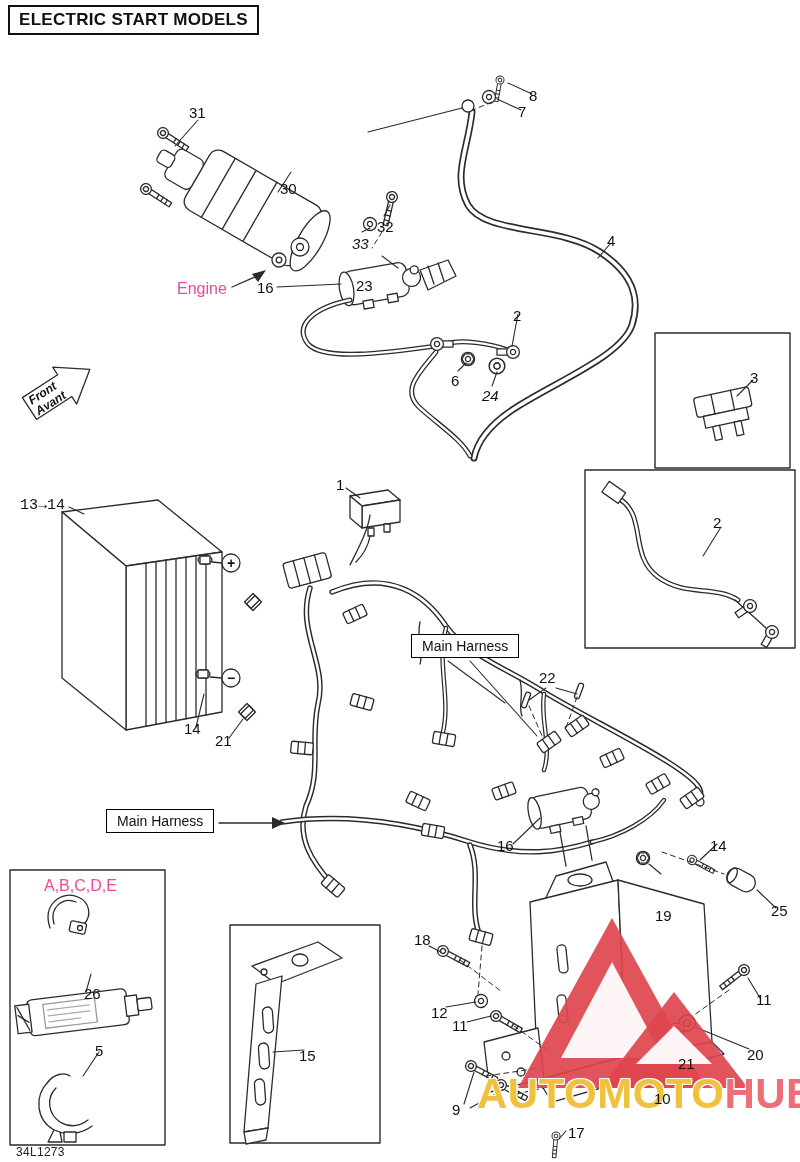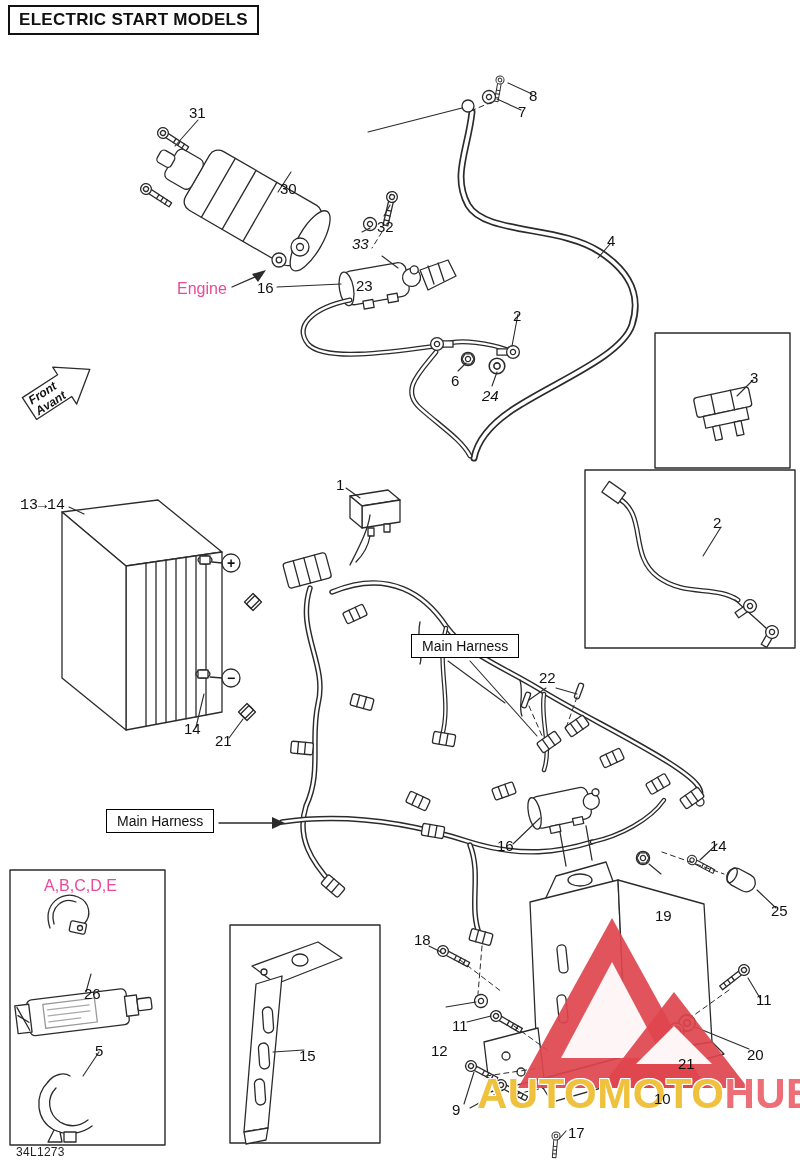--- a/index.html
+++ b/index.html
@@ -440,21 +440,21 @@
       <div class="callout" style="left: 20px; top: 497px; font-family: Liberation Mono, monospace;">13→14</div>
       <div class="callout" style="left: 713px; top: 514px;">2</div>
       <div class="callout" style="left: 539px; top: 669px; text-align: right;">22</div>
       <div class="callout" style="left: 184px; top: 720px;">14</div>
       <div class="callout" style="left: 215px; top: 732px;">21</div>
       <div class="callout" style="left: 497px; top: 837px;">16</div>
       <div class="callout" style="left: 710px; top: 837px;">14</div>
       <div class="callout" style="left: 655px; top: 907px;">19</div>
       <div class="callout" style="left: 771px; top: 902px;">25</div>
       <div class="callout" style="left: 414px; top: 931px;">18</div>
-      <div class="callout" style="left: 431px; top: 1042px;">12</div>
+      <div class="callout" style="left: 431px; top: 1004px;">12</div>
       <div class="callout" style="left: 452px; top: 1017px;">11</div>
       <div class="callout" style="left: 756px; top: 991px;">11</div>
       <div class="callout" style="left: 747px; top: 1046px;">20</div>
       <div class="callout" style="left: 678px; top: 1055px;">21</div>
       <div class="callout" style="left: 299px; top: 1047px;">15</div>
       <div class="callout" style="left: 84px; top: 961px; margin-top: 24px;">26</div>
       <div class="callout" style="left: 95px; top: 1042px;">5</div>
       <div class="callout" style="left: 654px; top: 1090px;">10</div>
       <div class="callout" style="left: 452px; top: 1101px;">9</div>
       <div class="callout" style="left: 568px; top: 1124px;">17</div>

